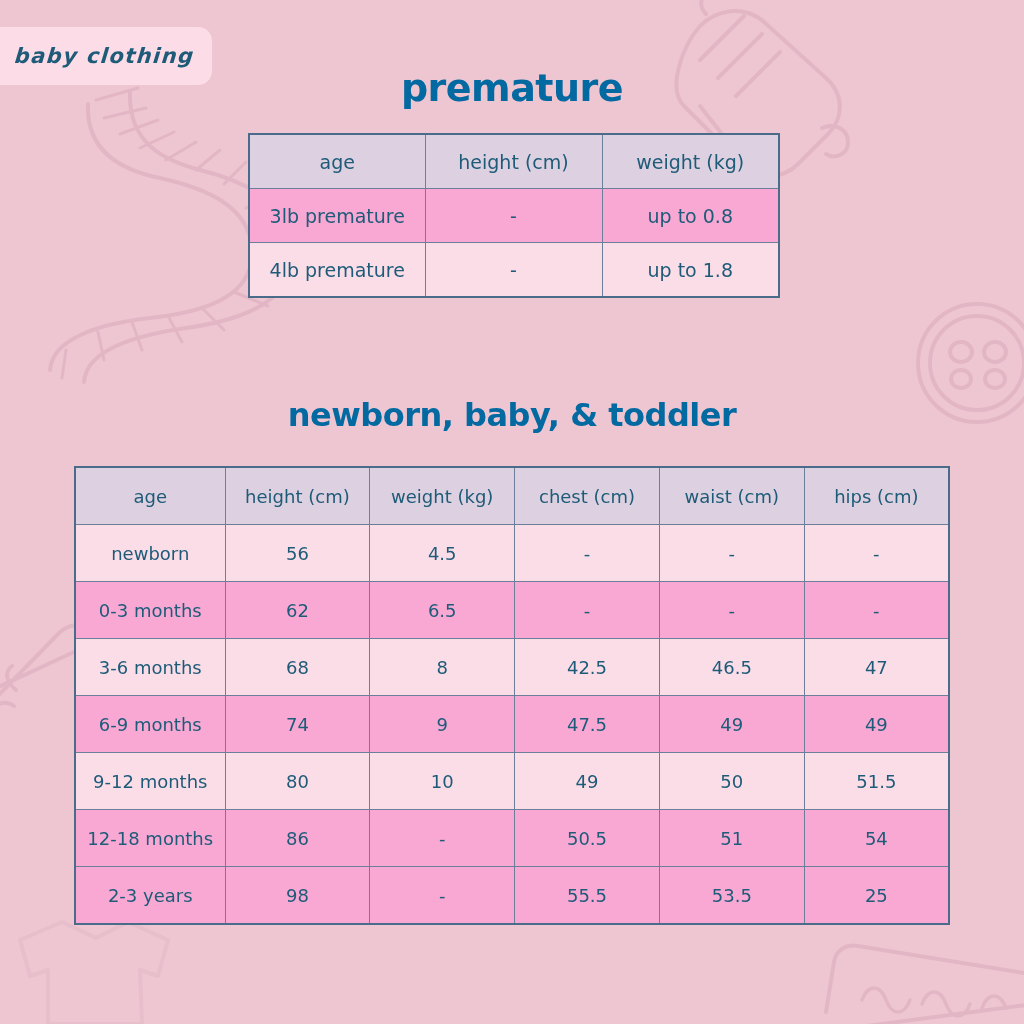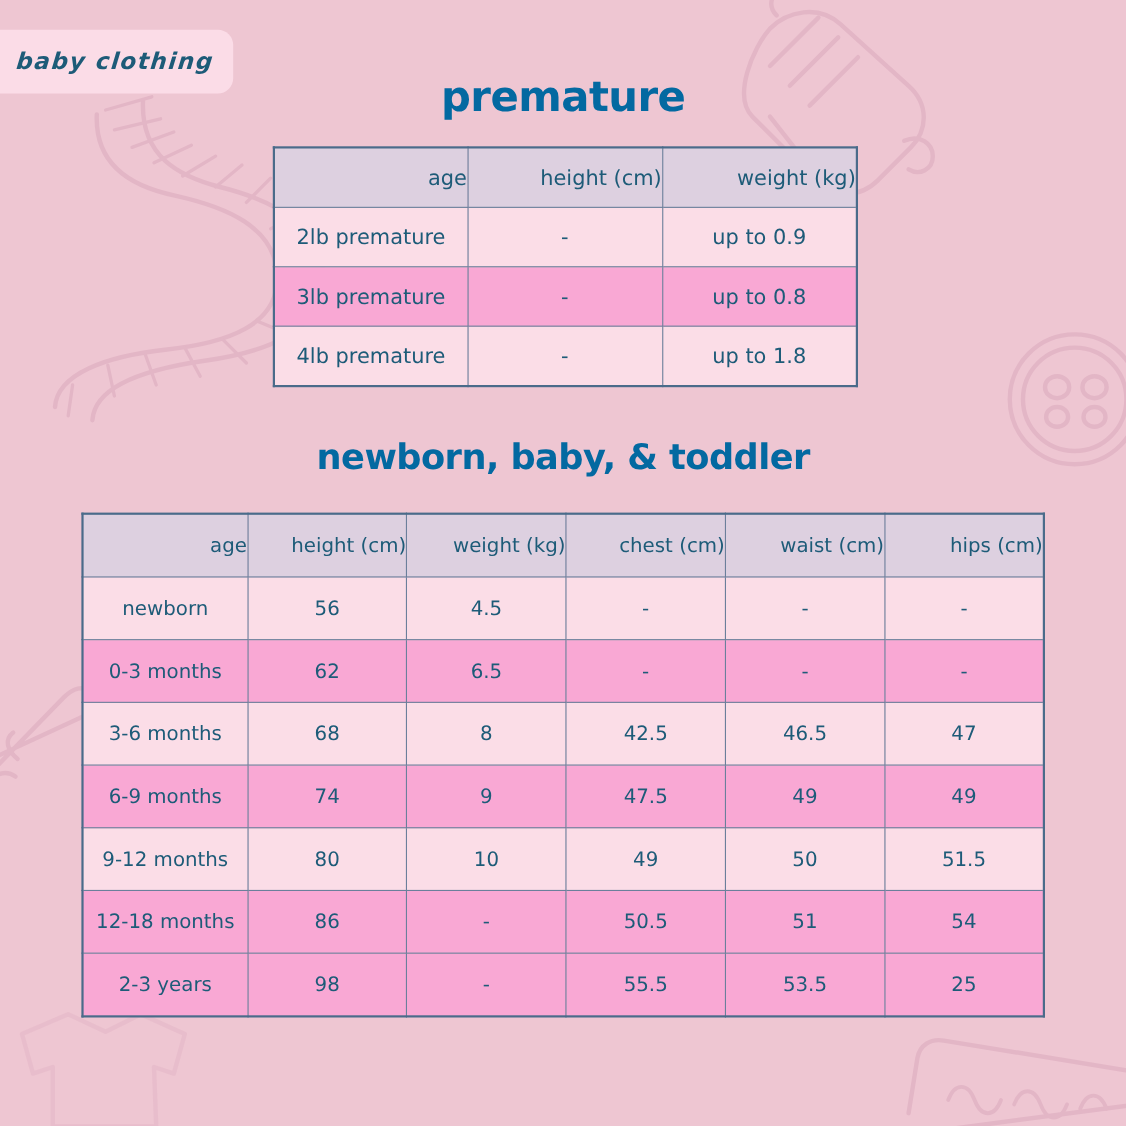--- a/index.html
+++ b/index.html
@@ -84,21 +84,20 @@
     border: 1px solid #6b7f9b;
     text-align: center;
     color: #1d5b78;
     font-family: "DejaVu Sans", sans-serif;
     font-weight: 400;
     padding: 0;
   }
   .size-table thead th {
     background: #ddd0e0;
     font-weight: 400;
-    text-align: right;
   }
   .row-pink td { background: #fbdde7; }
   .row-lav  td { background: #f9a8d4; }
 
   
   #table-premature {
     left: 248px;
     top: 133px;
     width: 530px;
   }
@@ -213,25 +212,20 @@
       <col class="c-w">
   </colgroup>
   <thead>
     <tr>
       <th>age</th>
       <th>height (cm)</th>
       <th>weight (kg)</th>
     </tr>
   </thead>
   <tbody>
-    <tr class="row-pink">
-      <td>2lb premature</td>
-      <td>-</td>
-      <td>up to 0.9</td>
-    </tr>
     <tr class="row-lav">
       <td>3lb premature</td>
       <td>-</td>
       <td>up to 0.8</td>
     </tr>
     <tr class="row-pink">
       <td>4lb premature</td>
       <td>-</td>
       <td>up to 1.8</td>
     </tr>

